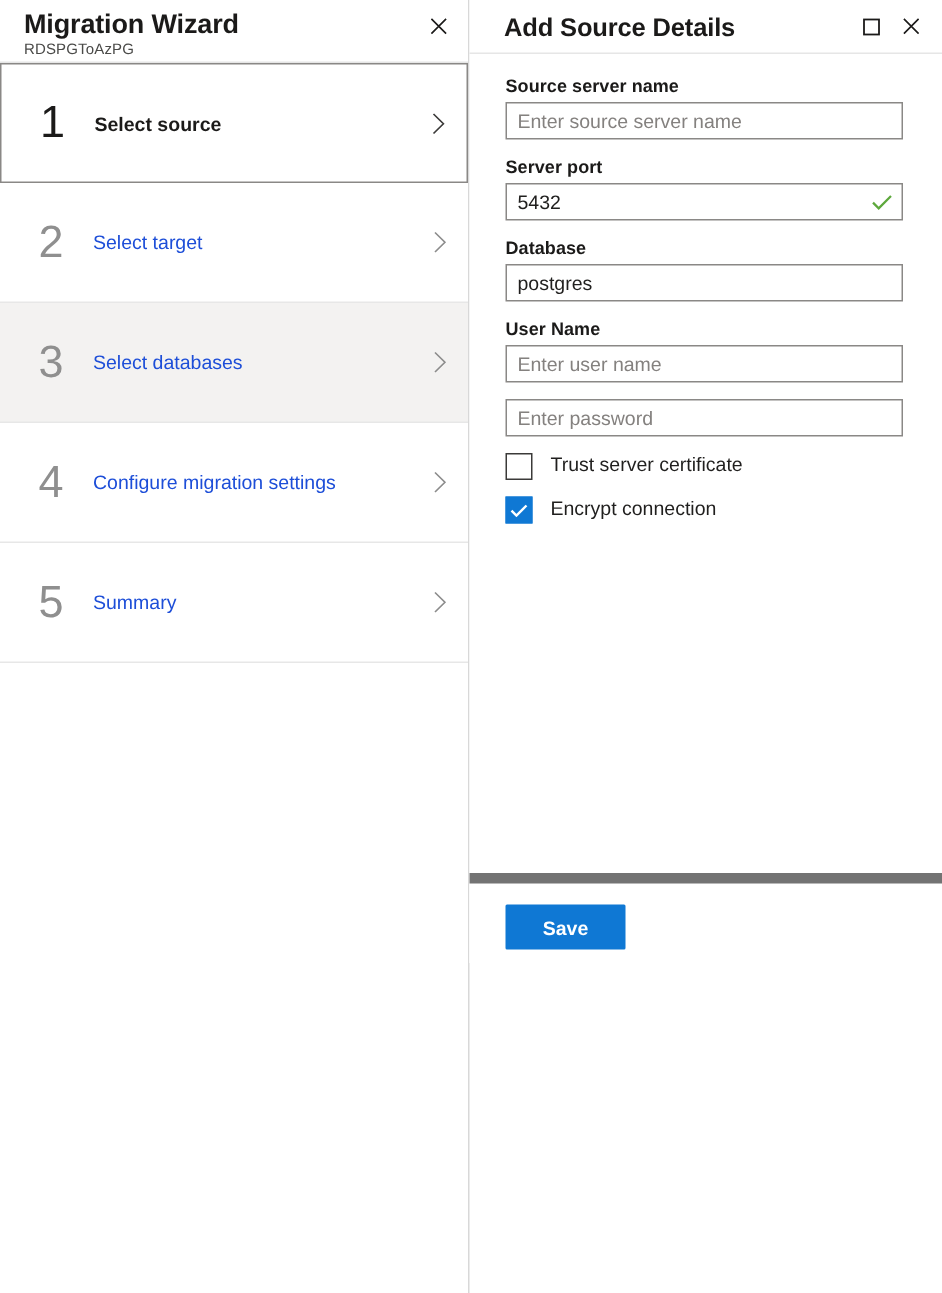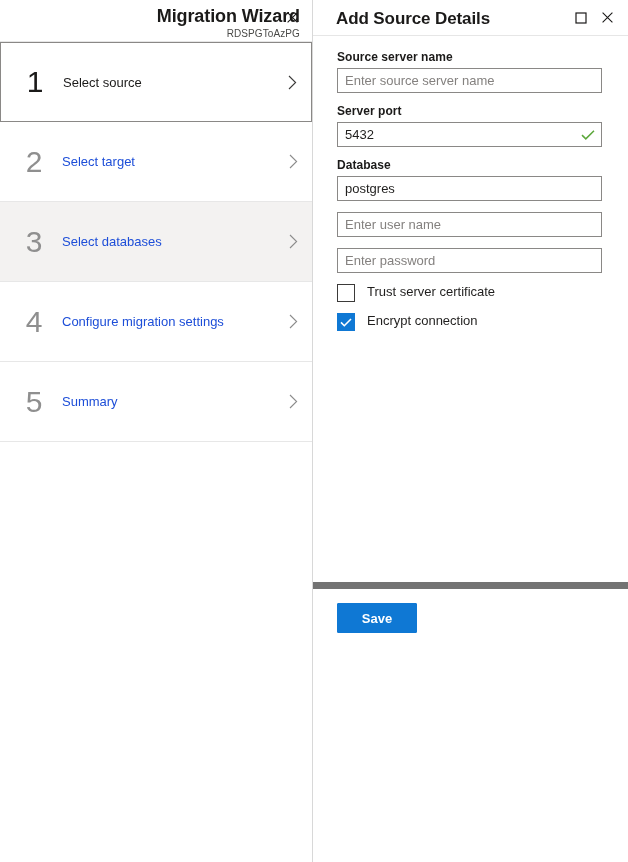--- a/index.html
+++ b/index.html
@@ -32,21 +32,20 @@
     display: flex;
     flex-direction: column;
     position: relative;
   }
   .wizard-header {
     height: 42px;
     box-sizing: border-box;
     padding: 4px 12px 0 16px;
     position: relative;
     border-bottom: 1px solid #e6e6e6;
-    text-align: right;
   }
   .wizard-title {
     font-size: 18px;
     font-weight: 600;
     letter-spacing: -0.1px;
     color: #1b1a19;
     line-height: 20px;
     margin: 0;
     padding-top: 2px;
   }
@@ -101,21 +100,21 @@
     margin-left: 10px;
     font-family: "Liberation Sans", sans-serif;
   }
   .step.active .step-num { color: #1b1a19; font-weight: 400; }
   .step-label {
     font-size: 13px;
     color: #1d4ed8;
     flex: 1;
     padding-left: 4px;
   }
-  .step.active .step-label { color: #1b1a19; }
+  .step.active .step-label { color: #1b1a19; font-weight: bold; }
   .step-chev {
     width: 38px;
     display: flex;
     align-items: center;
     justify-content: center;
     color: #8c8c8c;
   }
   .step.active .step-chev { color: #3b3a39; }
   .step-chev svg { display: block; }
 
@@ -351,20 +350,21 @@
               <svg width="14" height="11" viewBox="0 0 14 11">
                 <path d="M1 5.6 L4.8 9.4 L13 1.2" fill="none" stroke="#5da83c" stroke-width="1.5"></path>
               </svg>
             </span></div>
         </div>
         <div class="field">
           <label class="field-label">Database</label>
           <div class="field-input-wrap"><input class="field-input" type="text" placeholder="" value="postgres" style=""></div>
         </div>
         <div class="field">
+          <label class="field-label">User Name</label>
           <div class="field-input-wrap"><input class="field-input" type="text" placeholder="Enter user name" style=""></div>
         </div>
         <div class="field">
           <div class="field-input-wrap"><input class="field-input" type="text" placeholder="Enter password" style=""></div>
         </div>
         <div class="check-row">
           <span class="cbox"></span>
           <span class="check-label">Trust server certificate</span>
         </div>
         <div class="check-row">

